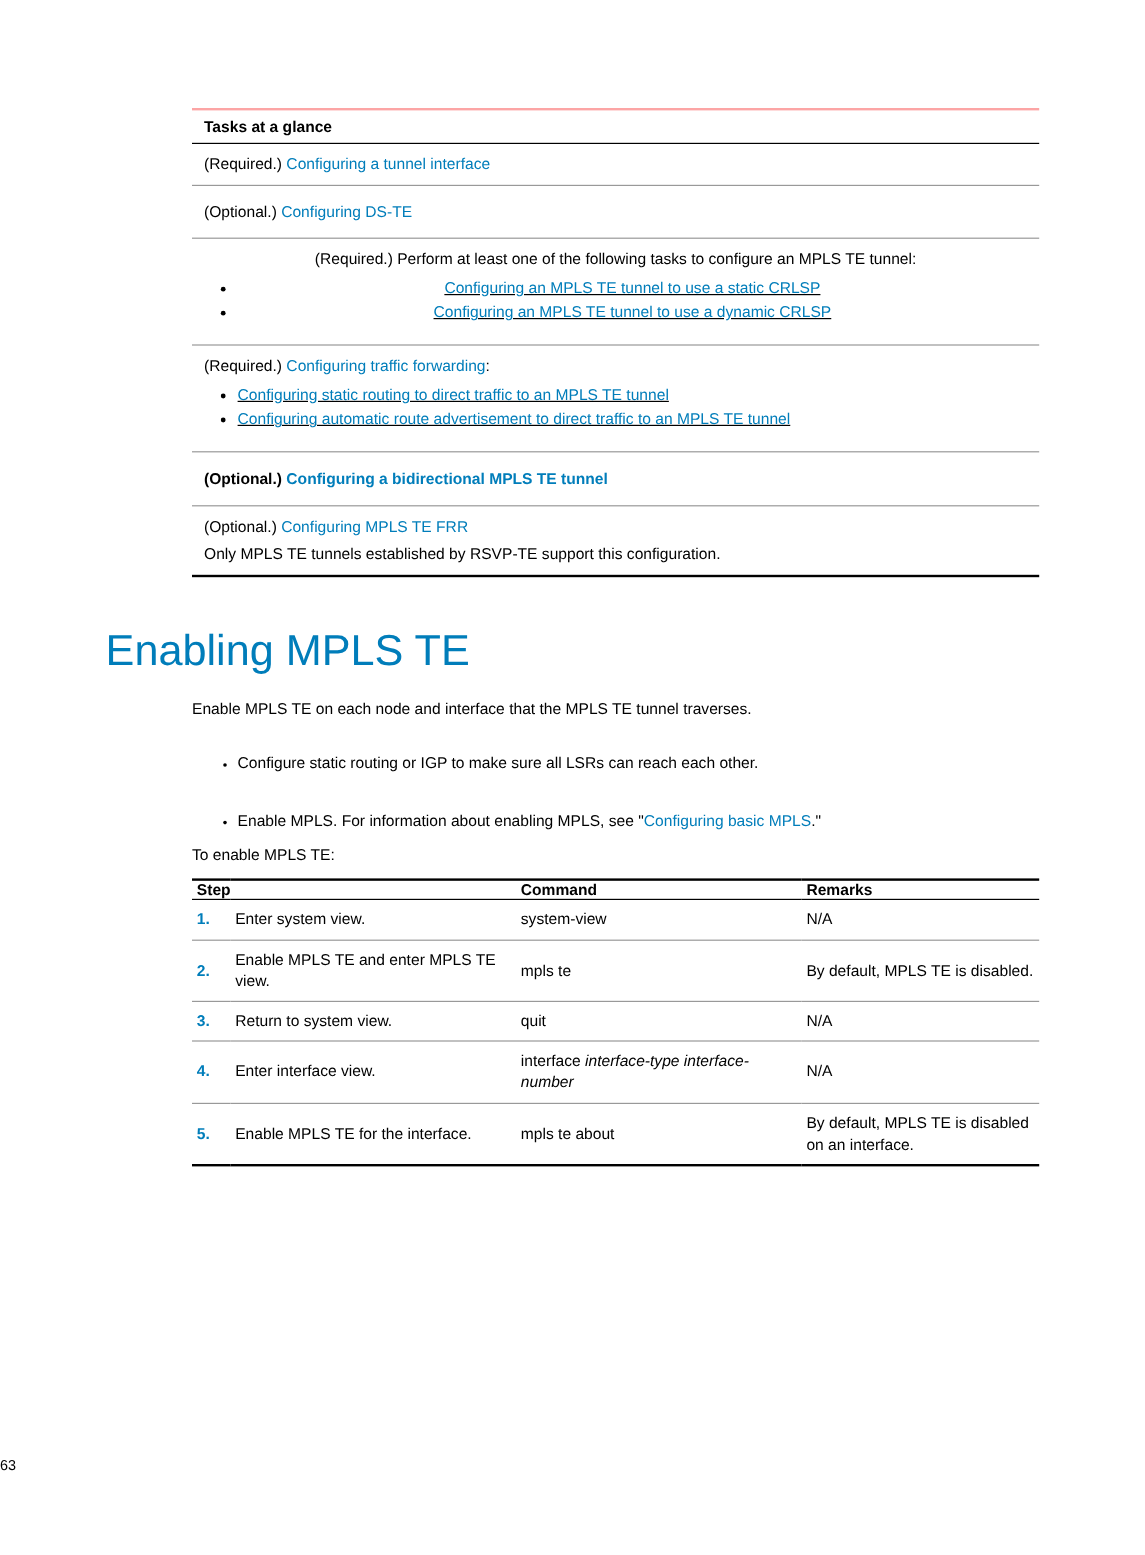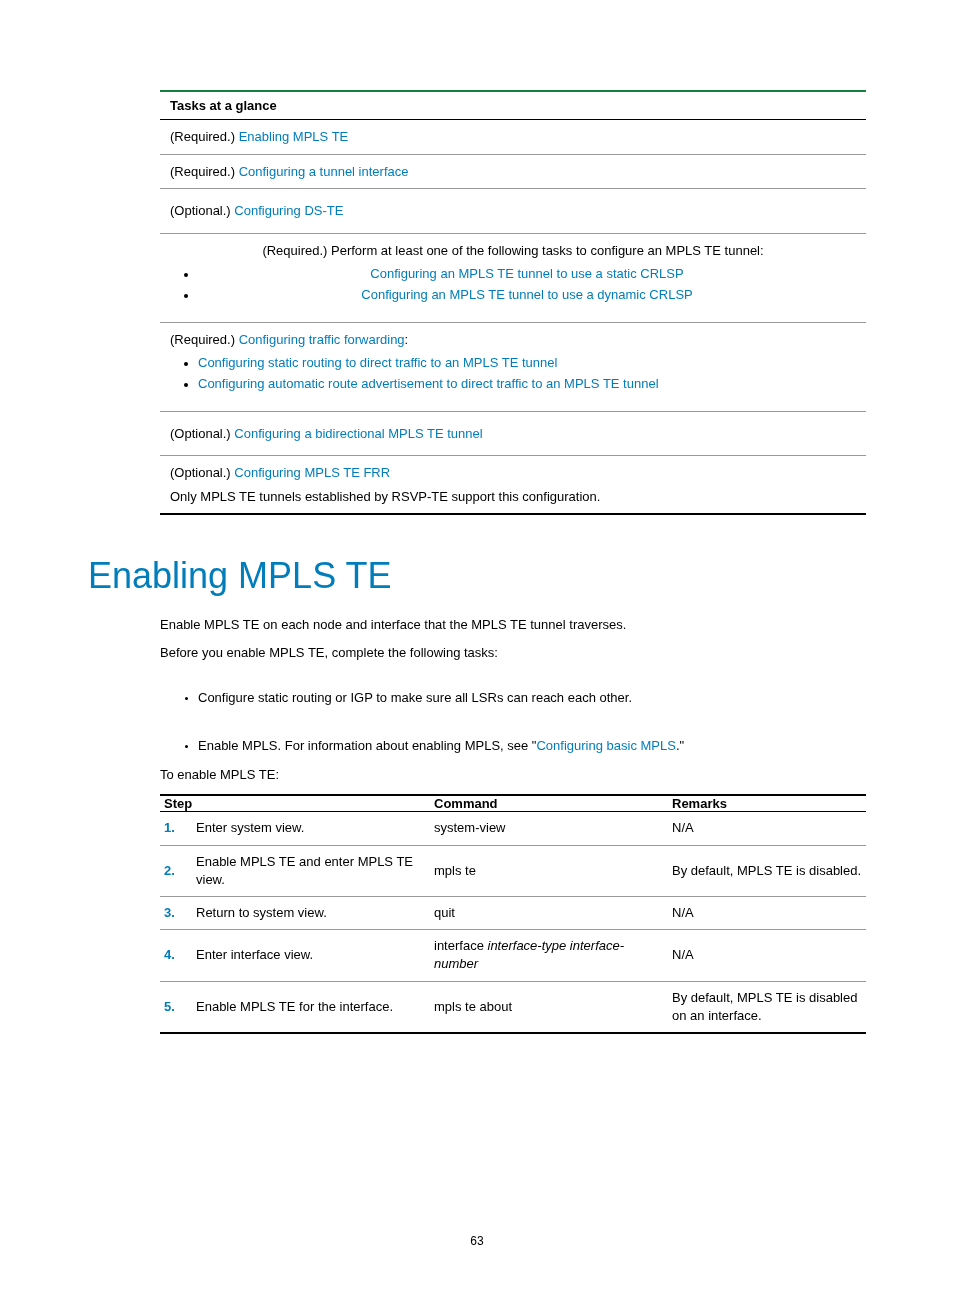--- a/index.html
+++ b/index.html
@@ -16,21 +16,21 @@
     position: relative;
     box-sizing: border-box;
     padding: 90px 88px 0 88px;
   }
   .content {
     margin-left: 72px;
   }
   table.tasks {
     width: 100%;
     border-collapse: collapse;
-    border-top: 2px solid #15803d;
+    border-top: 2px solid #fca5a5;
     border-bottom: 2px solid #000;
   }
   table.tasks th {
     text-align: left;
     font-weight: bold;
     padding: 6px 10px;
     border-bottom: 1.5px solid #000;
     font-size: 13px;
   }
   table.tasks td {
@@ -47,20 +47,21 @@
     color: #007dba;
     text-decoration: none;
   }
   ul.inner {
     margin: 4px 0 2px 0;
     padding-left: 28px;
   }
   ul.inner li {
     color: #000;
     line-height: 1.6;
+    text-decoration: underline;
   }
   ul.inner li::marker {
     color: #000;
     font-size: 12px;
   }
   h1.section {
     font-family: Arial, Helvetica, sans-serif;
     font-weight: normal;
     font-size: 36px;
     color: #007dba;
@@ -113,45 +114,40 @@
     width: 24px;
     vertical-align: top;
     padding-left: 8px;
   }
   .col-step { width: 230px; margin-left: 24px; }
   .col-cmd  { width: 230px; }
   .cmd-bold { font-weight: normal; }
   .cmd-italic { font-style: italic; }
   .pagenum {
     position: absolute;
-    bottom: 48px;
+    bottom: 68px;
     left: 0;
     width: 100%;
-    text-align: center;
+    text-align: left;
     font-size: 12px;
   }
 </style>
 </head>
 <body>
 
 <div class="page">
   <div class="content">
 
     <table class="tasks">
       <thead>
         <tr>
             <th>Tasks at a glance</th>
           </tr>
       </thead>
       <tbody>
-        <tr>
-            <td>
-          <span>(Required.) </span><a href="#" class="link">Enabling MPLS TE</a>
-        </td>
-          </tr>
         <tr>
             <td>
           <span>(Required.) </span><a href="#" class="link">Configuring a tunnel interface</a>
         </td>
           </tr>
         <tr>
             <td style="padding-top:12px;padding-bottom:12px;">
           <span>(Optional.) </span><a href="#" class="link">Configuring DS-TE</a>
         </td>
           </tr>
@@ -167,37 +163,36 @@
         <tr>
             <td style="padding-bottom:14px;margin-top:44px;">
           <span>(Required.) </span><a href="#" class="link">Configuring traffic forwarding</a><span>:</span>
           <ul class="inner">
             <li><a href="#" class="link">Configuring static routing to direct traffic to an MPLS TE tunnel</a></li>
             <li><a href="#" class="link">Configuring automatic route advertisement to direct traffic to an MPLS TE tunnel</a></li>
           </ul>
         </td>
           </tr>
         <tr>
-            <td style="padding-top:12px;padding-bottom:12px;">
+            <td style="padding-top:12px;padding-bottom:12px;font-weight:bold;">
           <span>(Optional.) </span><a href="#" class="link">Configuring a bidirectional MPLS TE tunnel</a>
         </td>
           </tr>
         <tr>
             <td>
           <span>(Optional.) </span><a href="#" class="link">Configuring MPLS TE FRR</a>
           <div style="margin-top:4px;">Only MPLS TE tunnels established by RSVP-TE support this configuration.</div>
         </td>
           </tr>
       </tbody>
     </table>
 
     <h1 class="section">Enabling MPLS TE</h1>
 
     <p class="body">Enable MPLS TE on each node and interface that the MPLS TE tunnel traverses.</p>
-    <p class="body">Before you enable MPLS TE, complete the following tasks:</p>
     <ul class="body-list">
       <li>Configure static routing or IGP to make sure all LSRs can reach each other.</li>
       <li>
         <span>Enable MPLS. For information about enabling MPLS, see "</span><a href="#" class="link">Configuring basic MPLS</a><span>."</span>
       </li>
     </ul>
     <p class="body">To enable MPLS TE:</p>
 
     <table class="steps">
       <thead>

